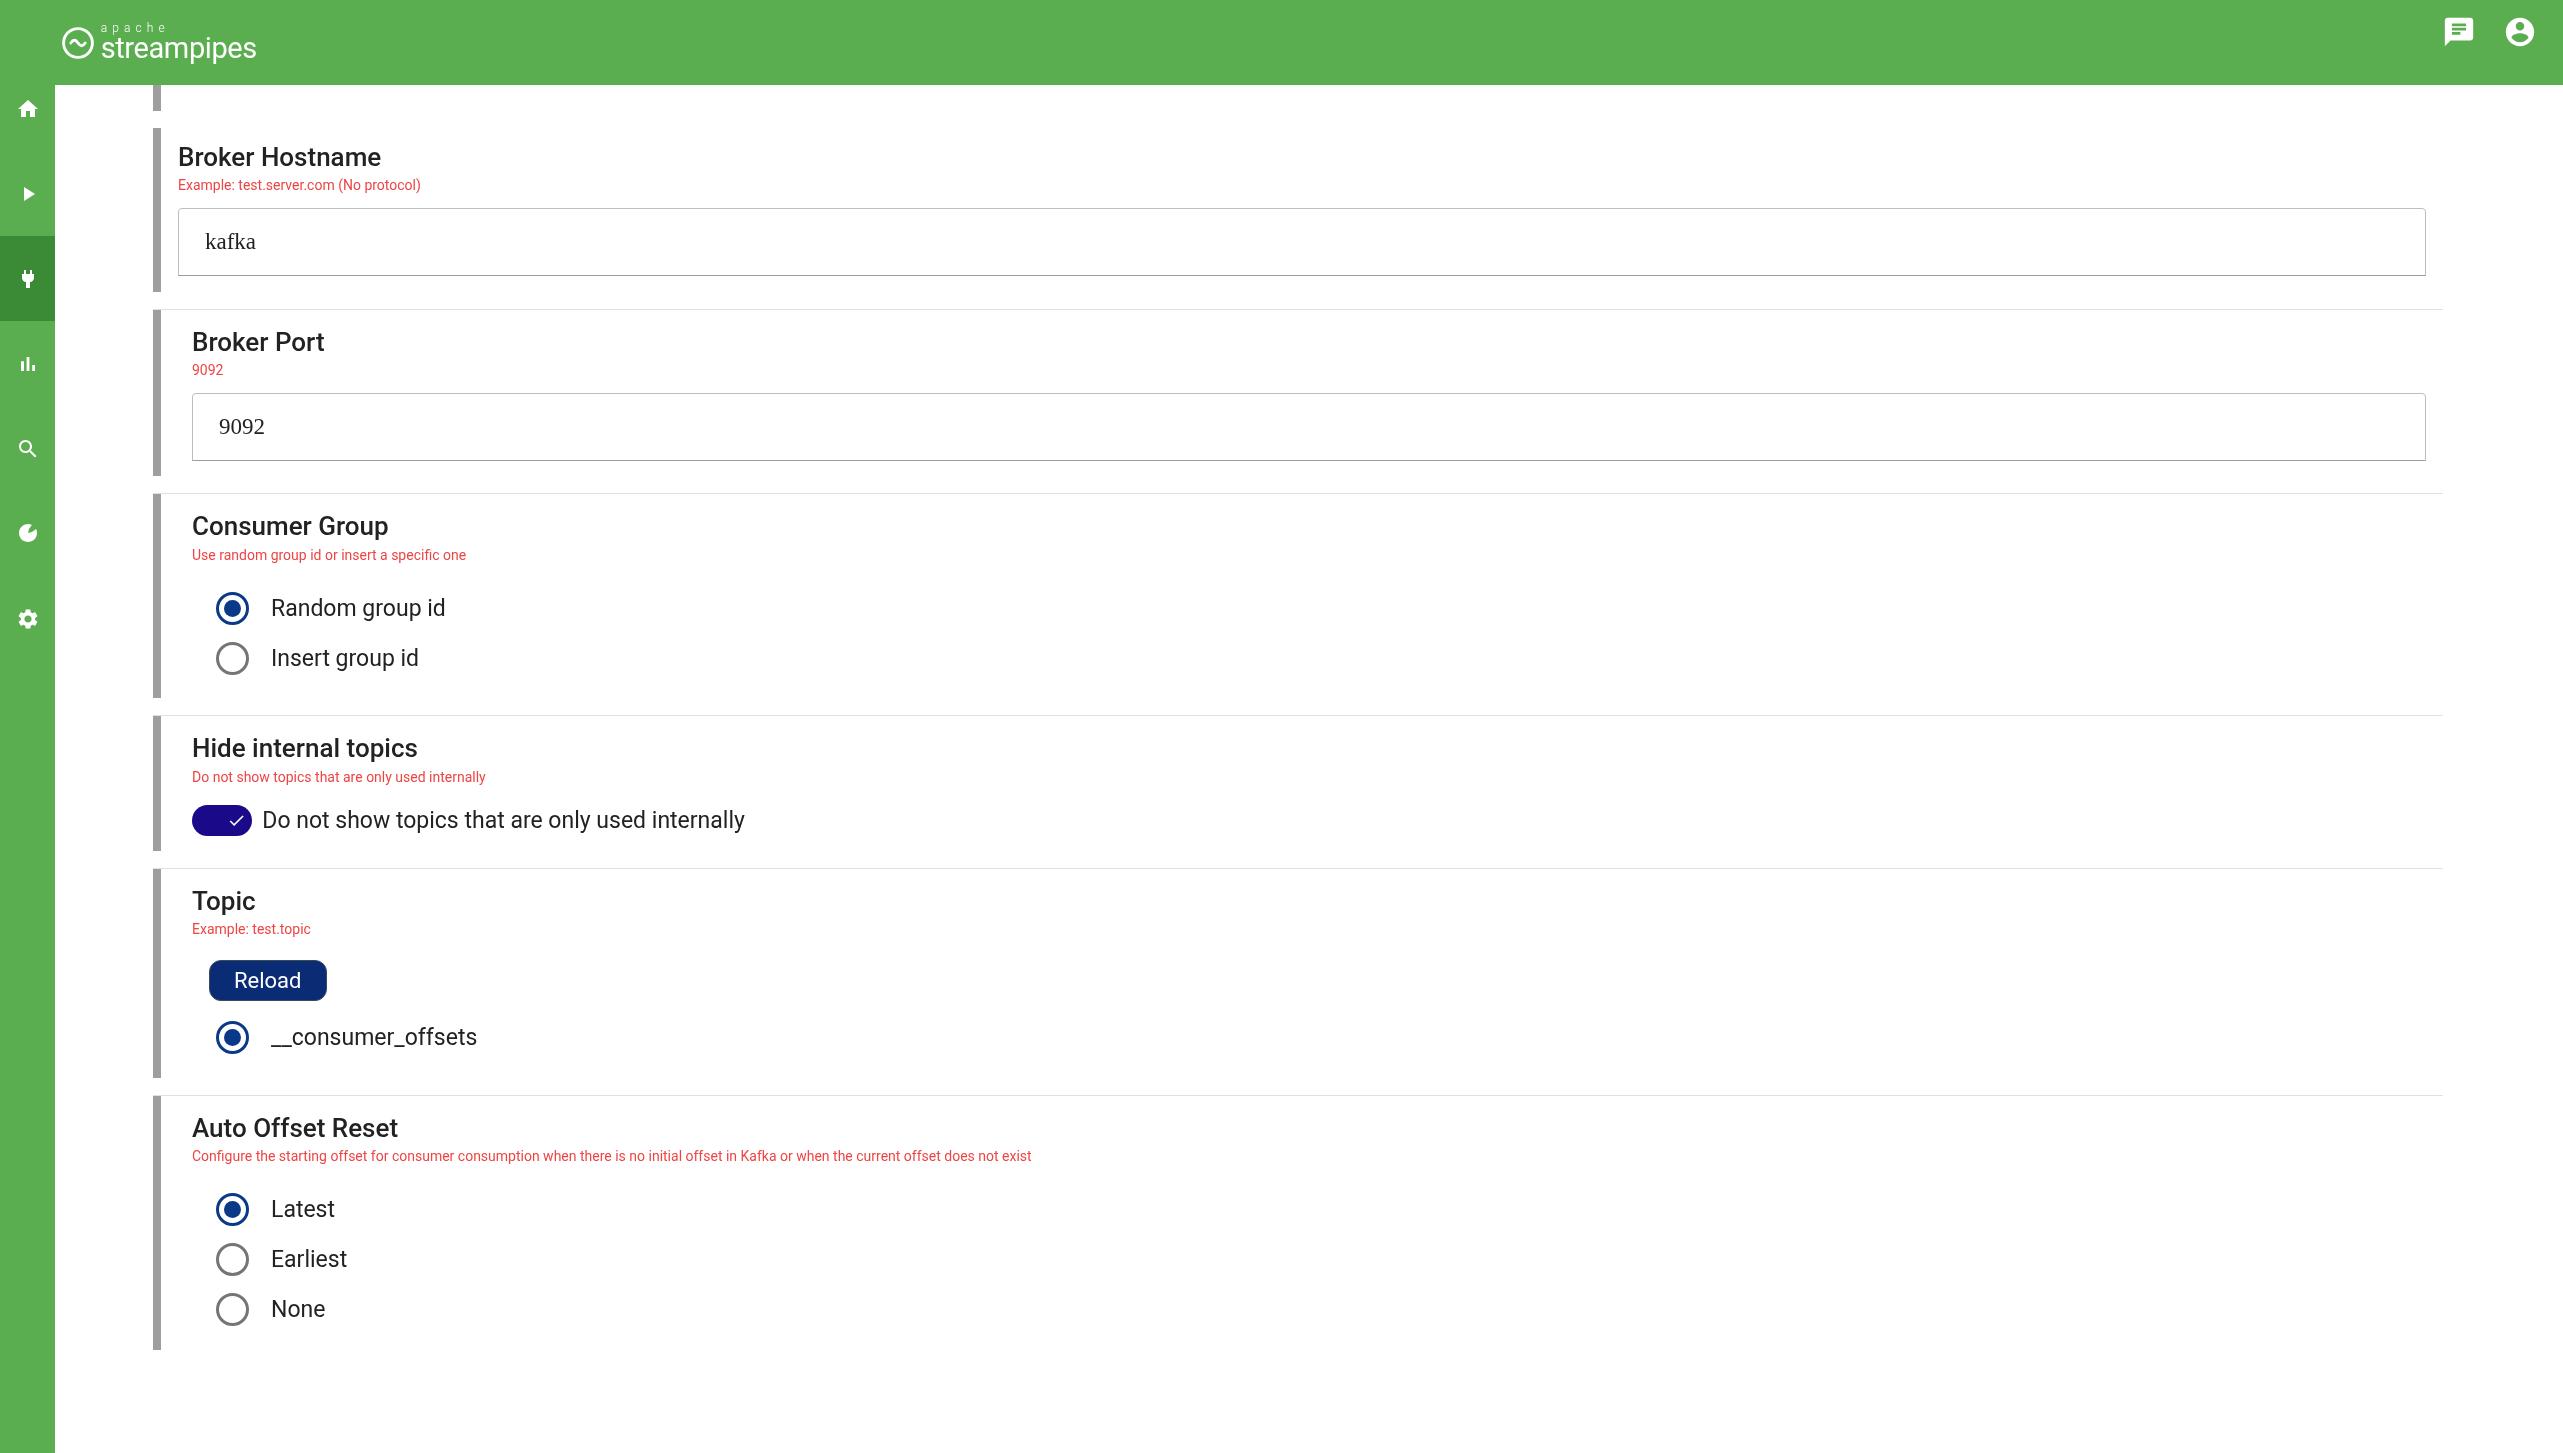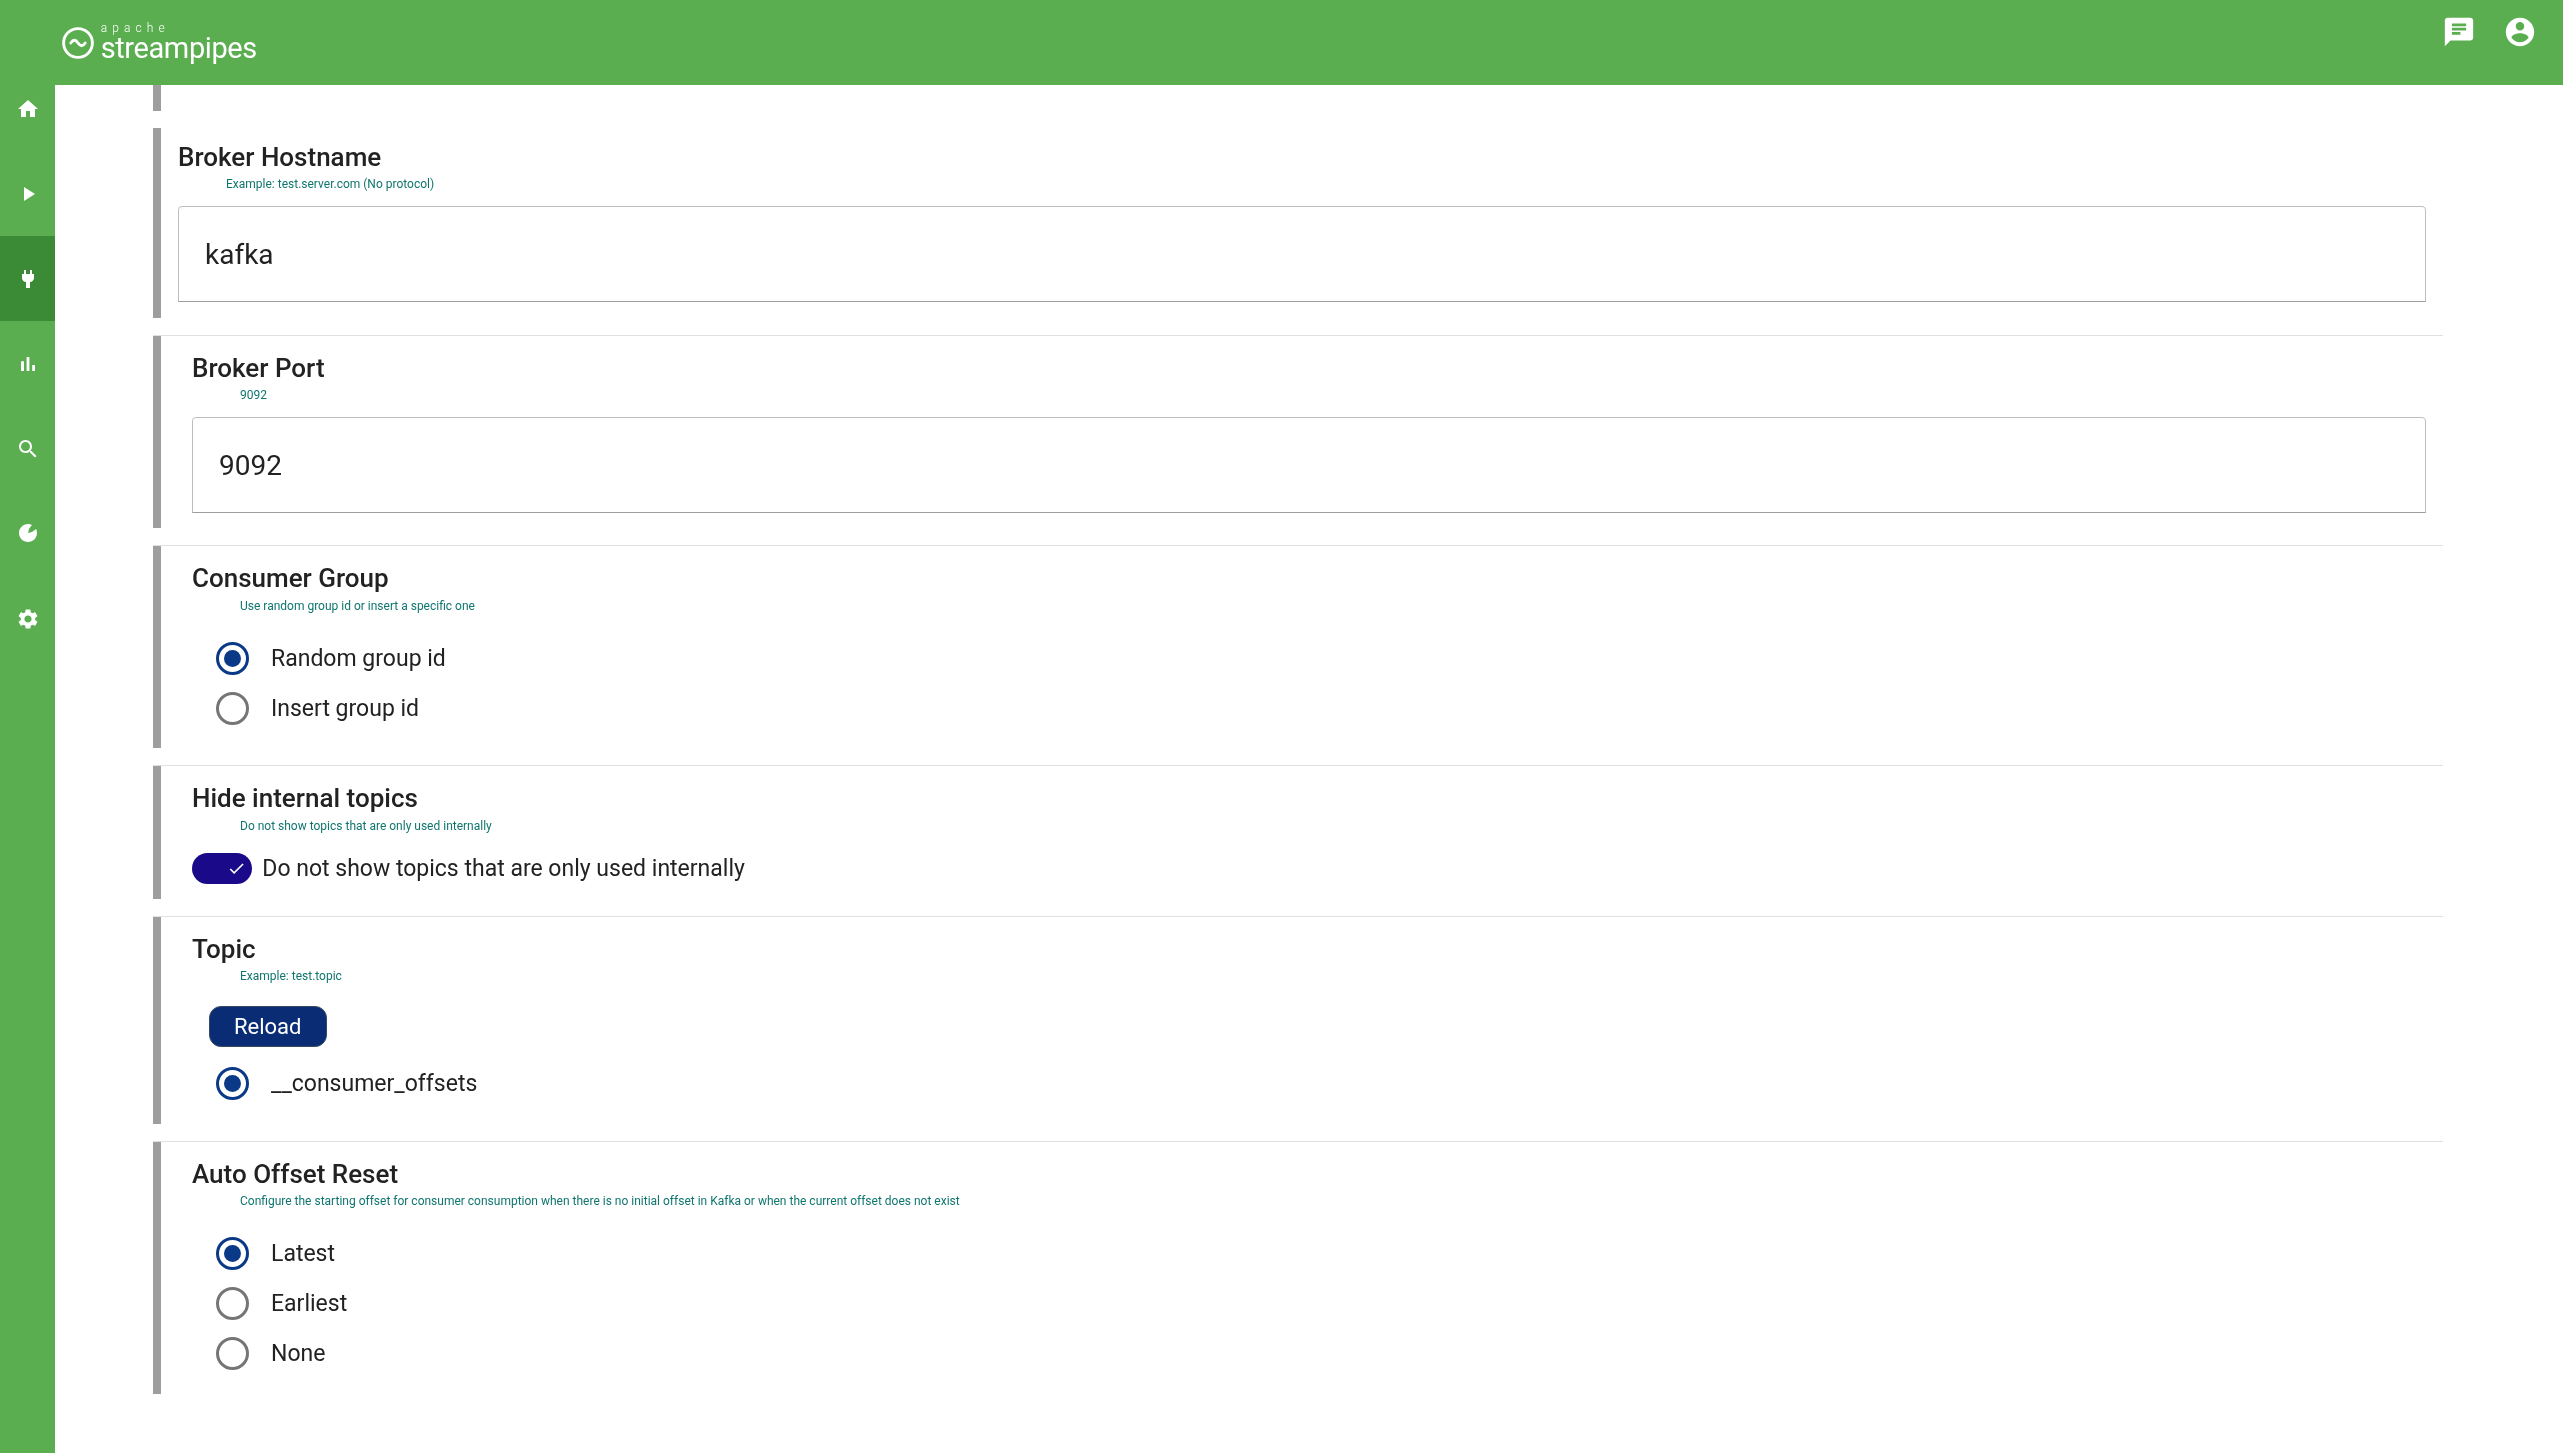--- a/index.html
+++ b/index.html
@@ -110,36 +110,36 @@
   height: 26px;
   margin-bottom: 17px;
 }
 .section-title {
   font-size: 26px;
   font-weight: 500;
   color: #222;
   margin-bottom: 5.1px;
 }
 .section-sub {
-  font-size: 12px;
-  color: #0f766e;
+  font-size: 14px;
+  color: #ef4444;
   margin-bottom: 15.4px;
-  margin-left: 48px;
 }
 .text-input {
   width: 100%;
-  height: 96px;
+  height: 68px;
   border: 0.9px solid #bdbdbd;
   border-bottom: 1.7px solid #9e9e9e;
   border-radius: 4.3px 4.3px 0 0;
-  font-size: 28px;
+  font-size: 23px;
   padding: 0 26px;
   color: #222;
   outline: none;
   background: #fff;
+  font-family: Liberation Serif, serif;
 }
 .radio-group {
   padding-left: 24px;
   padding-top: 5.1px;
 }
 .radio-row {
   display: flex;
   align-items: center;
   height: 50px;
   cursor: pointer;

